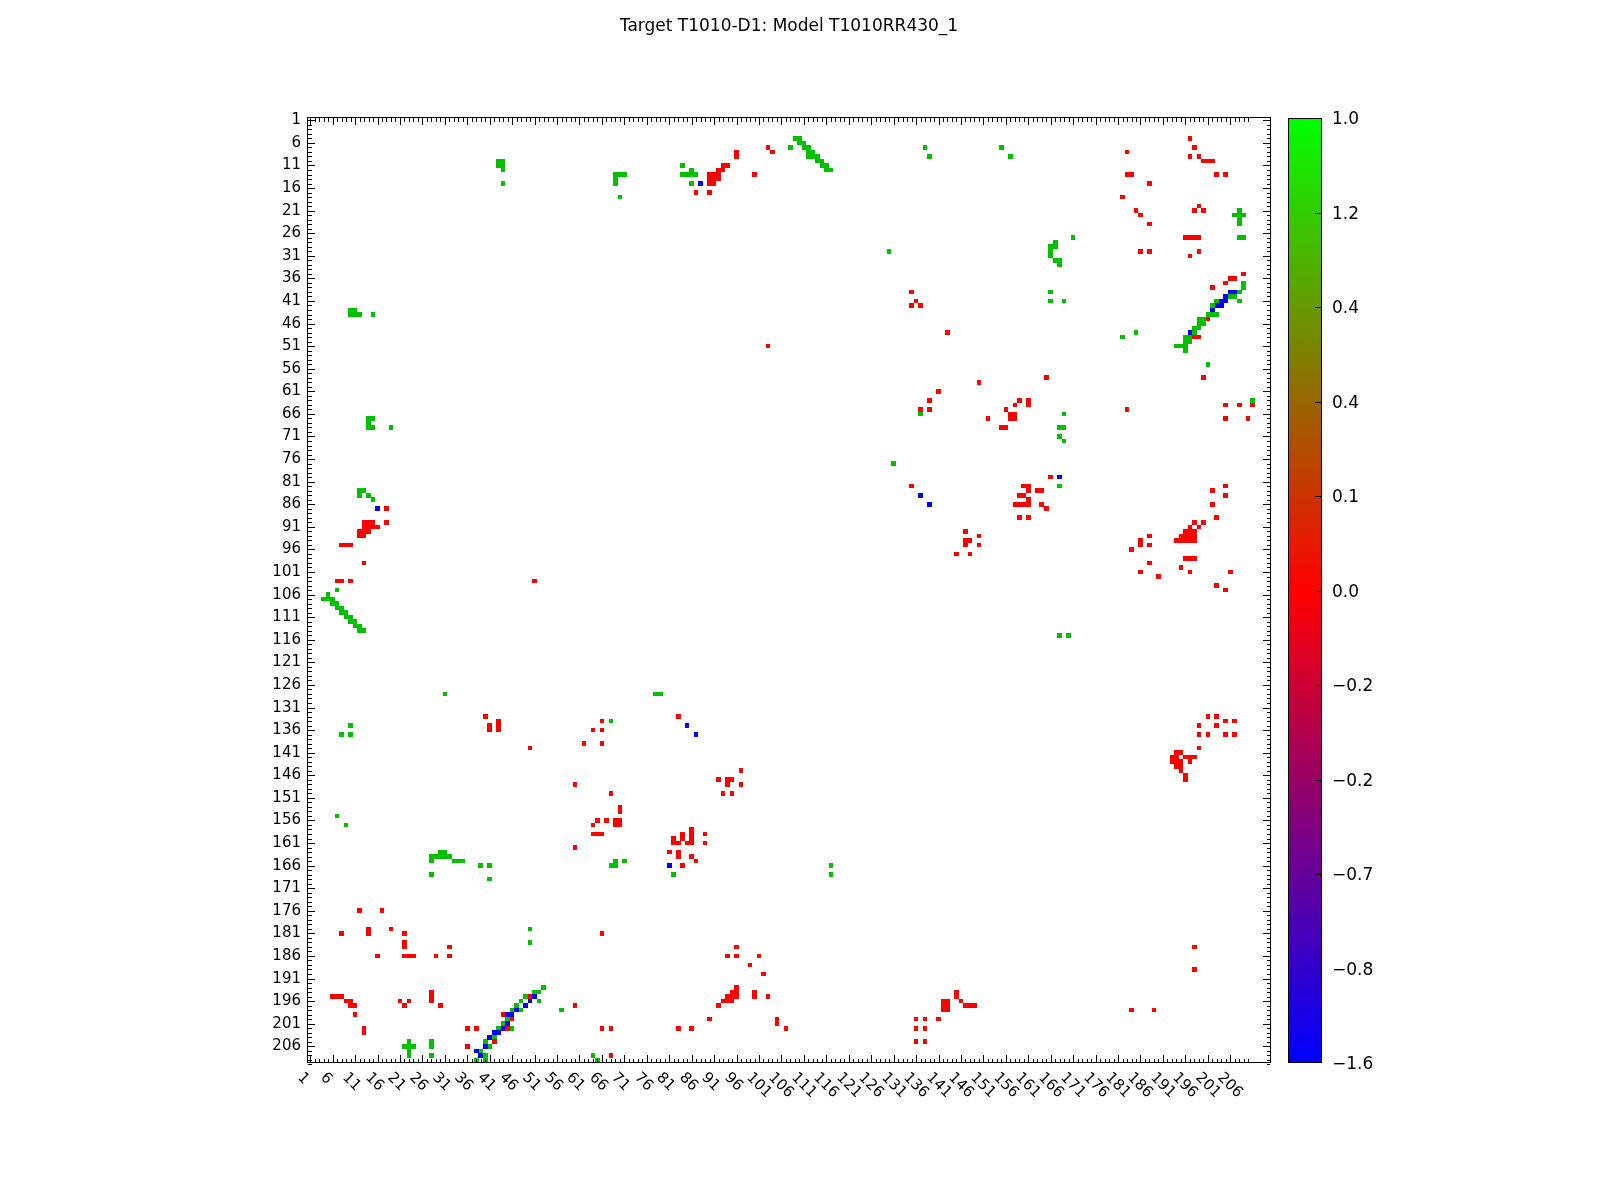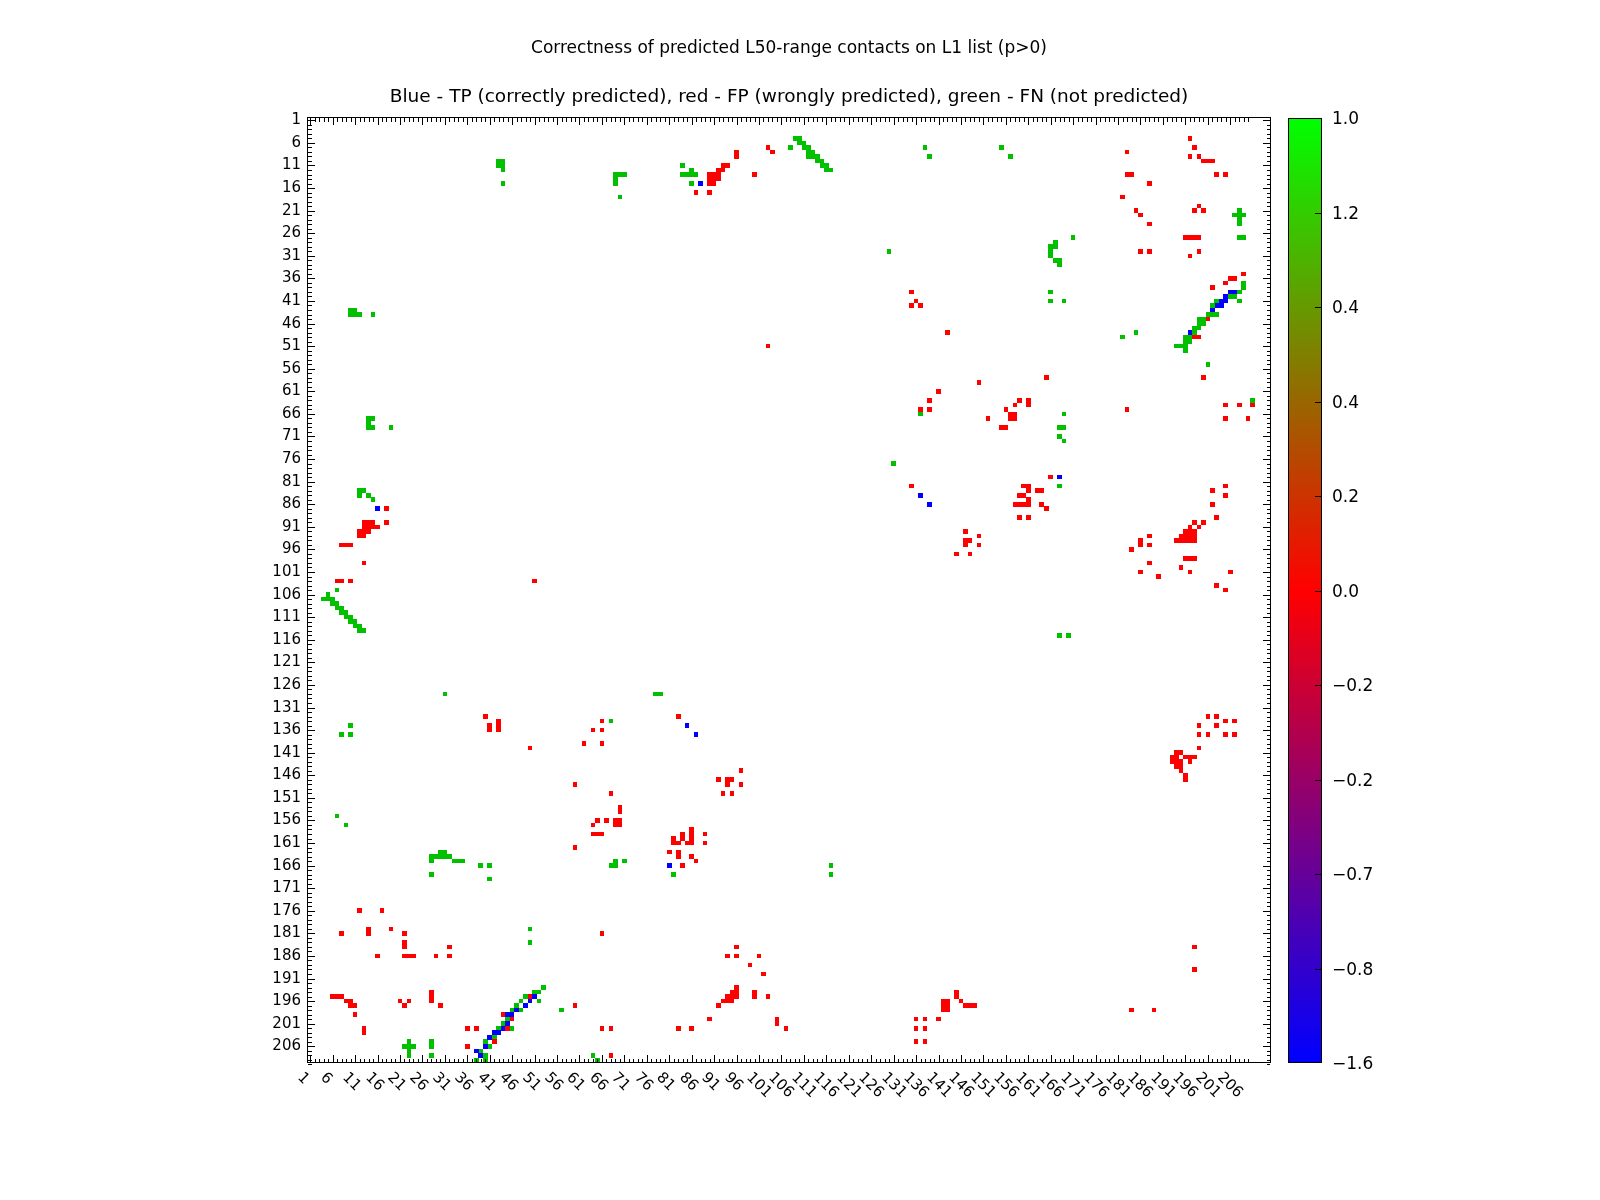--- a/index.html
+++ b/index.html
@@ -15,22 +15,21 @@
   .ylab{position:absolute;font-size:15px;width:42px;text-align:right;height:16px;line-height:16px;}
   #cbar{position:absolute;left:1288px;top:118px;width:34px;height:945px;border:1px solid #000;box-sizing:border-box;
         background:linear-gradient(to bottom,#00ff00 0%,#ff0000 50%,#0000ff 100%);}
   .cblab{position:absolute;left:1332px;font-size:17px;height:18px;line-height:18px;}
   .cbtick{position:absolute;background:#000;width:6px;height:1px;}
 </style>
 </head>
 <body>
 
 <div id="canvas">
-  <div class="suptitle" id="sup2">Correctness of predicted L50-range contacts on L1 list (p&gt;0)</div>
-  <div class="axtitle">Blue - TP (correctly predicted), red - FP (wrongly predicted), green - FN (not predicted)</div>
+  <div class="suptitle" id="sup1">Target T1010-D1: Model T1010RR430_1</div>
   <div id="plot">
       <div class="pt" style="left: 188.396px; top: 40.653px; background: rgb(0, 192, 0);"></div>
       <div class="pt" style="left: 192.884px; top: 40.653px; background: rgb(0, 192, 0);"></div>
       <div class="pt" style="left: 188.396px; top: 45.17px; background: rgb(0, 192, 0);"></div>
       <div class="pt" style="left: 192.884px; top: 45.17px; background: rgb(0, 192, 0);"></div>
       <div class="pt" style="left: 192.884px; top: 49.687px; background: rgb(0, 192, 0);"></div>
       <div class="pt" style="left: 192.884px; top: 63.238px; background: rgb(0, 192, 0);"></div>
       <div class="pt" style="left: 305.084px; top: 54.204px; background: rgb(0, 192, 0);"></div>
       <div class="pt" style="left: 309.572px; top: 54.204px; background: rgb(0, 192, 0);"></div>
       <div class="pt" style="left: 314.06px; top: 54.204px; background: rgb(0, 192, 0);"></div>
@@ -1532,21 +1531,21 @@
       <div class="ylab" style="left: 259px; top: 992.115px;">196</div>
       <div class="ylab" style="left: 259px; top: 1014.7px;">201</div>
       <div class="ylab" style="left: 259px; top: 1037.29px;">206</div>
       <div class="cblab" style="top: 109px;">1.0</div>
       <div class="cblab" style="top: 203.5px;">1.2</div>
       <div class="cbtick" style="left: 1315px; top: 212.5px;"></div>
       <div class="cblab" style="top: 298px;">0.4</div>
       <div class="cbtick" style="left: 1315px; top: 307px;"></div>
       <div class="cblab" style="top: 392.5px;">0.4</div>
       <div class="cbtick" style="left: 1315px; top: 401.5px;"></div>
-      <div class="cblab" style="top: 487px;">0.2</div>
+      <div class="cblab" style="top: 487px;">0.1</div>
       <div class="cbtick" style="left: 1315px; top: 496px;"></div>
       <div class="cblab" style="top: 581.5px;">0.0</div>
       <div class="cbtick" style="left: 1315px; top: 590.5px;"></div>
       <div class="cblab" style="top: 676px;">−0.2</div>
       <div class="cbtick" style="left: 1315px; top: 685px;"></div>
       <div class="cblab" style="top: 770.5px;">−0.2</div>
       <div class="cbtick" style="left: 1315px; top: 779.5px;"></div>
       <div class="cblab" style="top: 865px;">−0.7</div>
       <div class="cbtick" style="left: 1315px; top: 874px;"></div>
       <div class="cblab" style="top: 959.5px;">−0.8</div>

